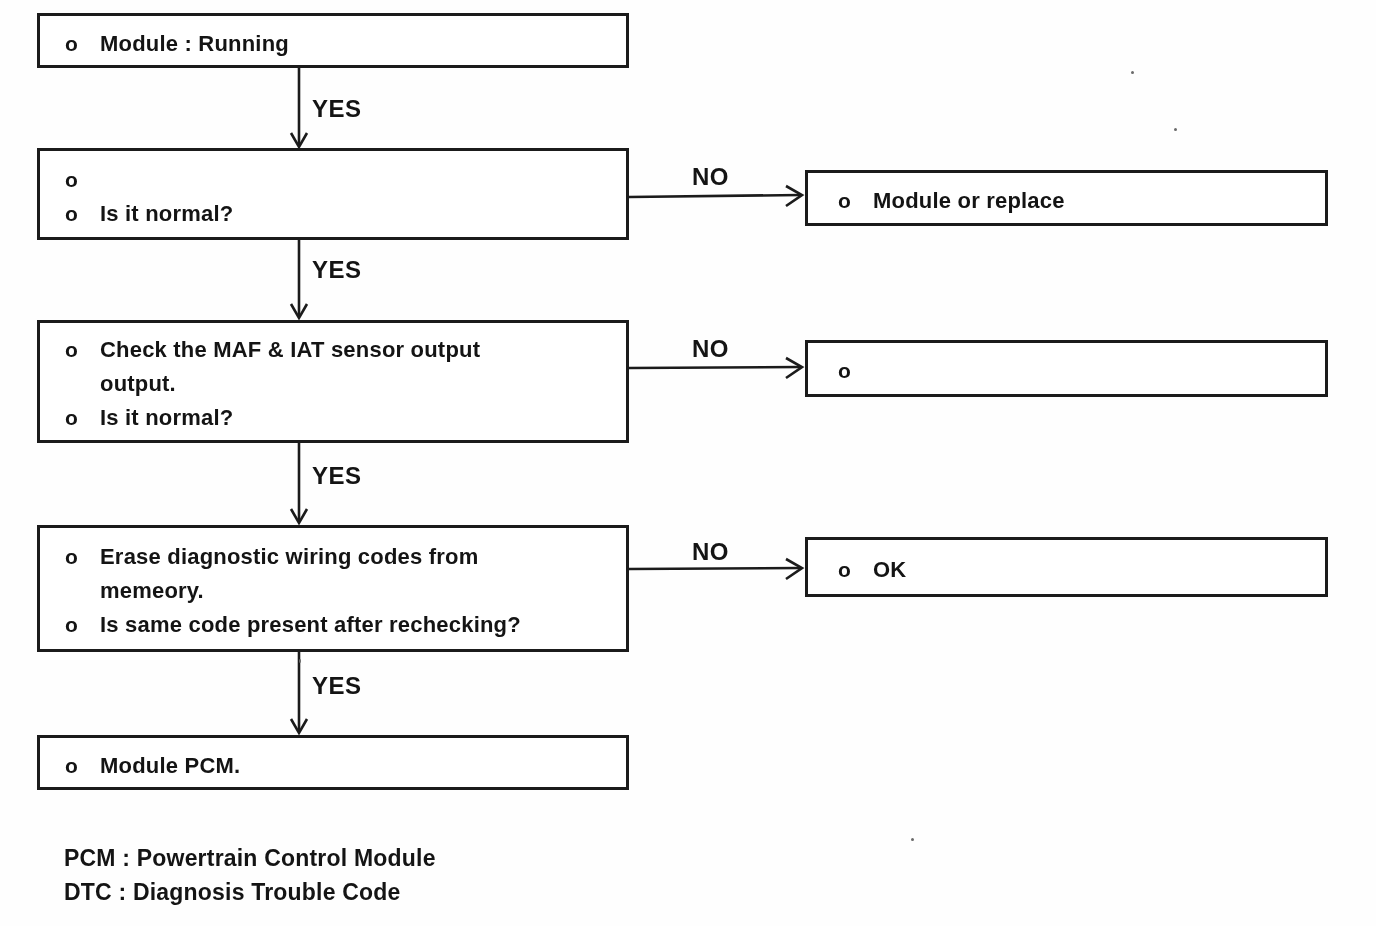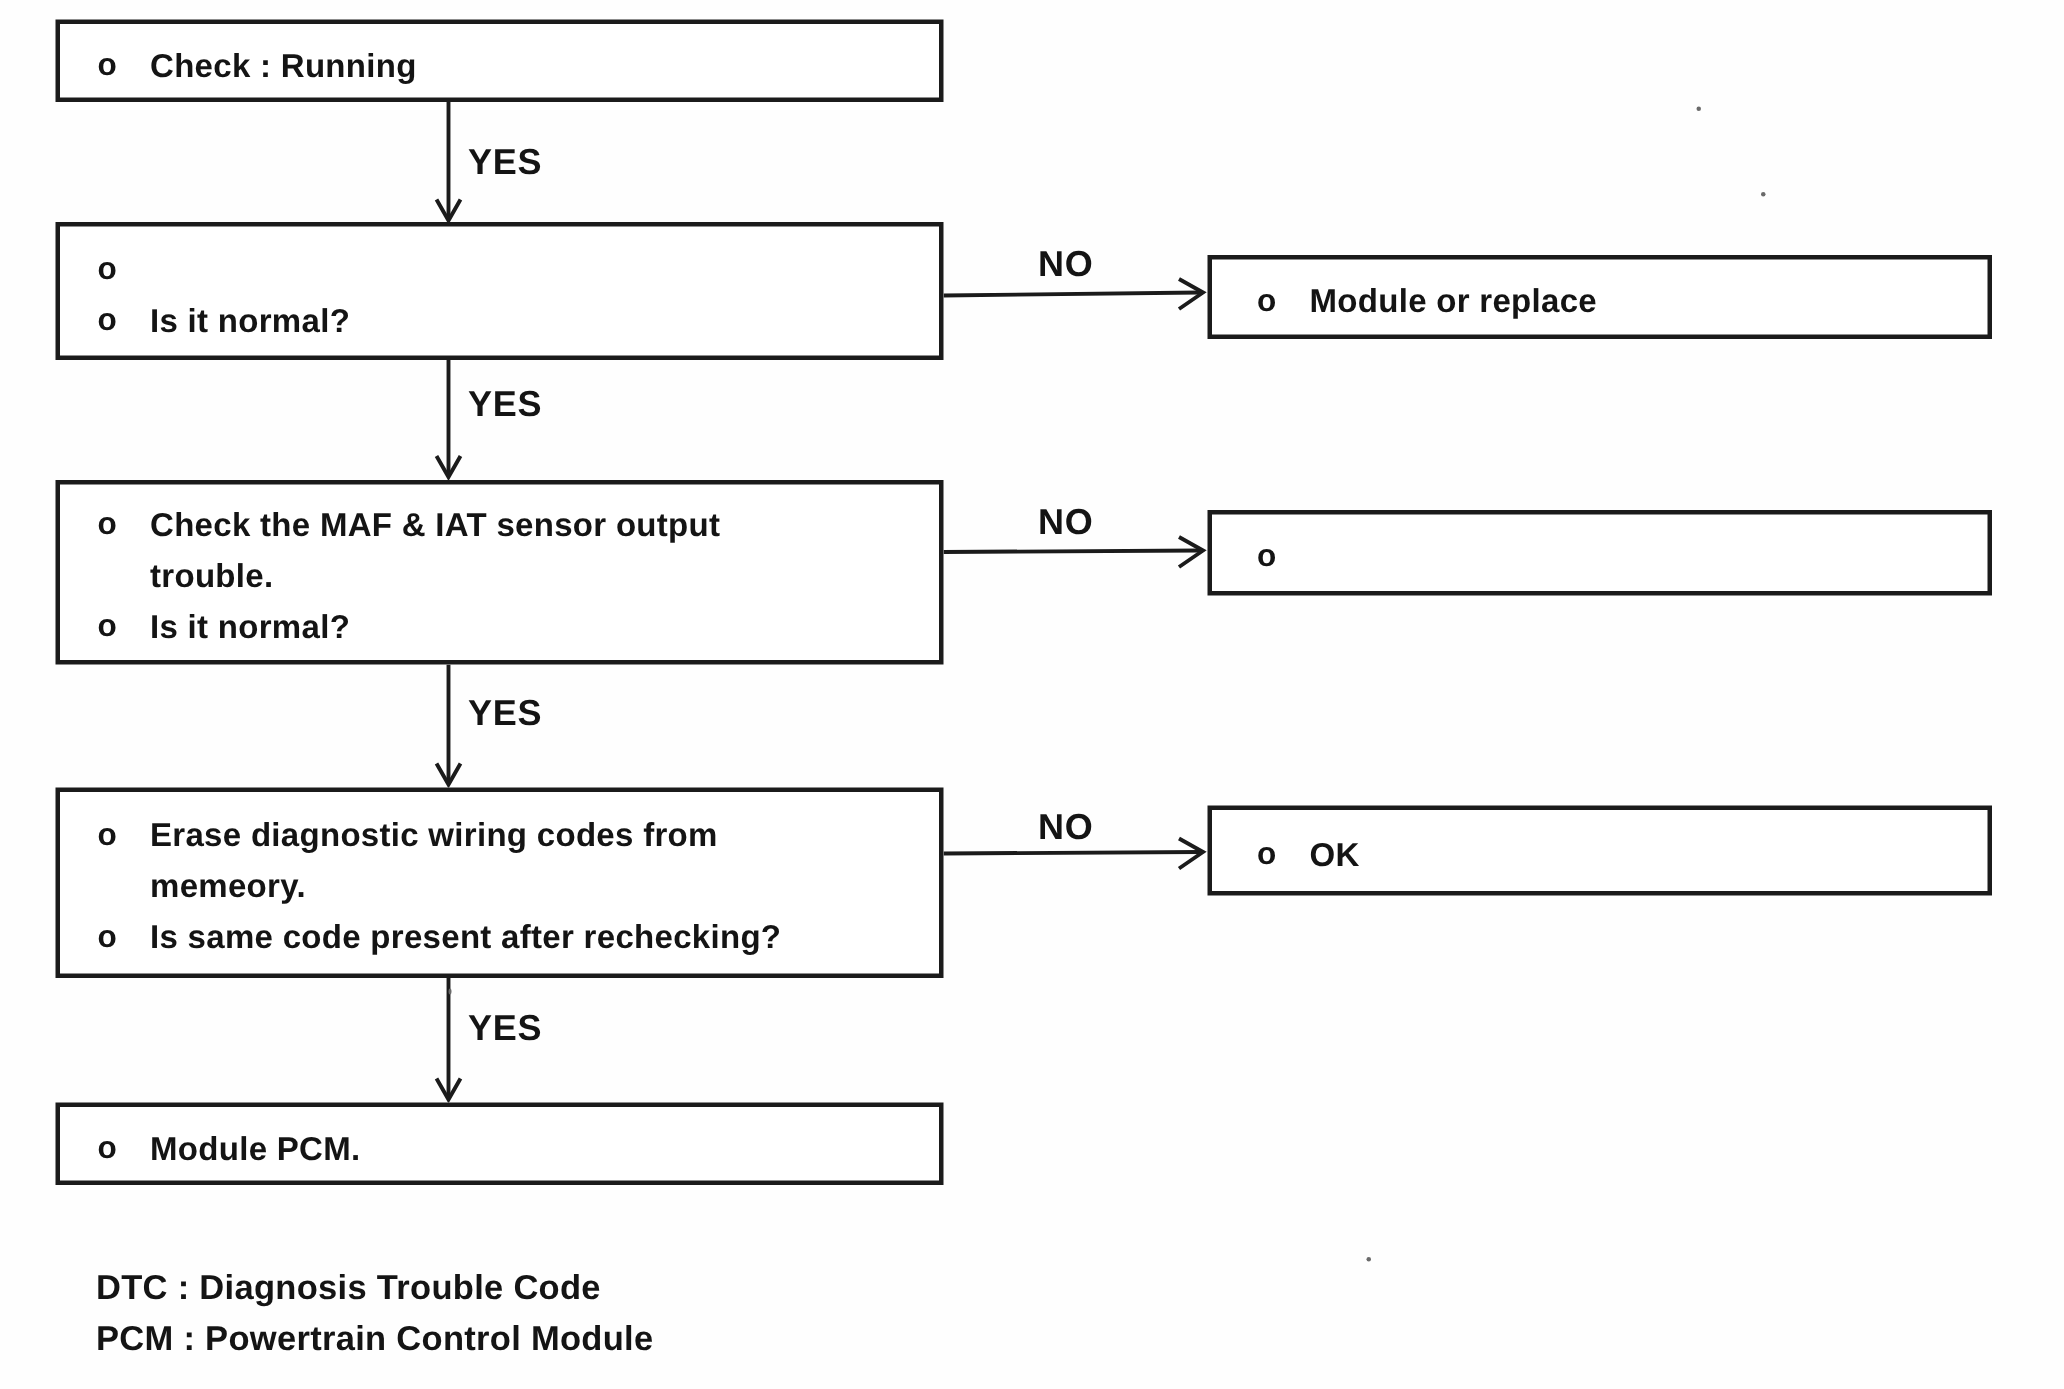--- a/index.html
+++ b/index.html
@@ -113,42 +113,42 @@
   <div class="flow-label" style="left:312px; top:672px;">YES</div>
 
   <div class="flow-label" style="left:692px; top:163px;">NO</div>
   <div class="flow-label" style="left:692px; top:335px;">NO</div>
 
   <div class="flow-label" style="left:692px; top:538px;">NO</div>
 
   <div class="box" style="left:37px; top:13px; width:592px; height:55px; padding-top:11px;">
     <div class="line">
       <span class="bullet">o</span>
-      <span>Check : Running</span>
+      <span>Module : Running</span>
     </div>
   </div>
 
   <div class="box" style="left:37px; top:148px; width:592px; height:92px; padding-top:12px;">
     <div class="line">
       <span class="bullet">o</span>
     </div>
     <div class="line">
       <span class="bullet">o</span>
       <span>Is it normal?</span>
     </div>
   </div>
 
   <div class="box" style="left:37px; top:320px; width:592px; height:123px; padding-top:10px;">
     <div class="line">
       <span class="bullet">o</span>
       <span>Check the MAF &amp; IAT sensor output</span>
     </div>
     <div class="line">
       <span class="bullet"></span>
-      <span>trouble.</span>
+      <span>output.</span>
     </div>
     <div class="line">
       <span class="bullet">o</span>
       <span>Is it normal?</span>
     </div>
   </div>
 
   <div class="box" style="left:37px; top:525px; width:592px; height:127px; padding-top:12px;">
     <div class="line">
       <span class="bullet">o</span>
@@ -185,22 +185,22 @@
   </div>
 
   <div class="box" style="left:805px; top:537px; width:523px; height:60px; padding-top:13px;">
     <div class="line">
       <span class="bullet" style="margin-left:30px;">o</span>
       <span>OK</span>
     </div>
   </div>
 
   <div class="footnotes">
+    <div>PCM : Powertrain Control Module</div>
     <div>DTC : Diagnosis Trouble Code</div>
-    <div>PCM : Powertrain Control Module</div>
   </div>
 
   <div class="speck" style="left:1131px; top:71px;  width:3px; height:3px;"></div>
   <div class="speck" style="left:1174px; top:128px; width:3px; height:3px;"></div>
   <div class="speck" style="left:911px;  top:838px; width:3px; height:3px;"></div>
   <div class="speck" style="left:299px;  top:659px; width:2px; height:4px;"></div>
 
 </div>
 
 </body></html>

